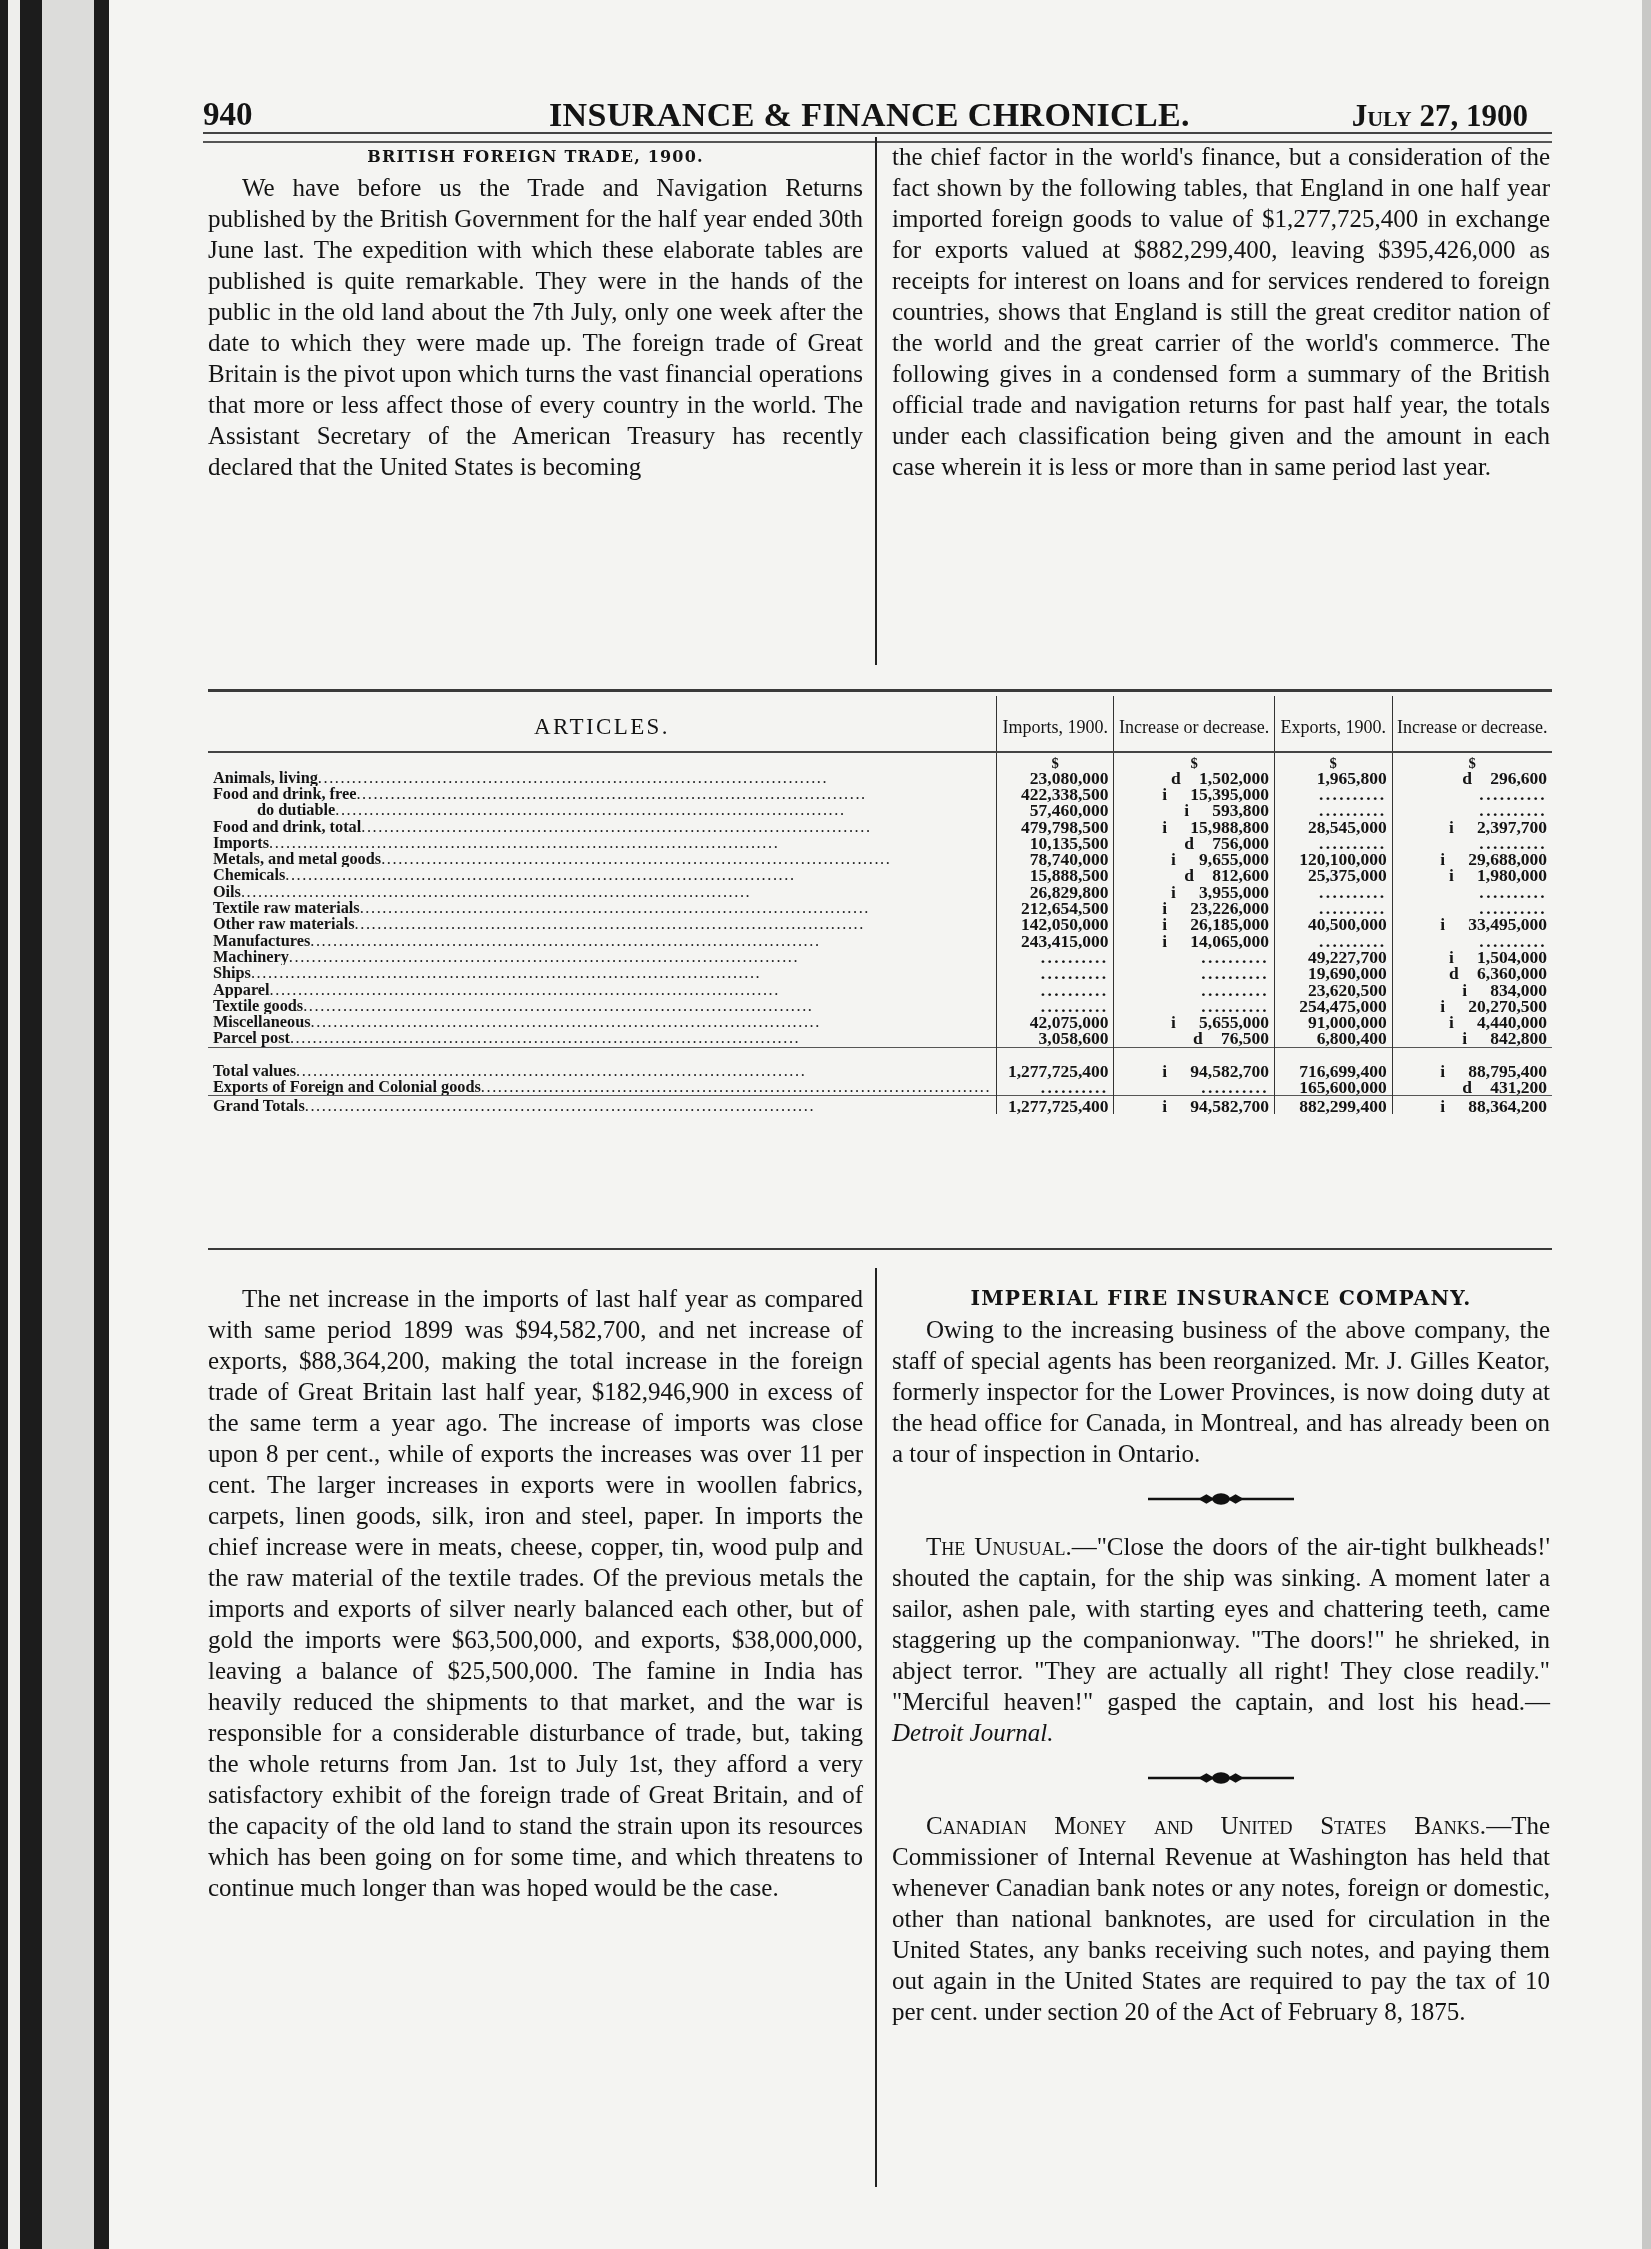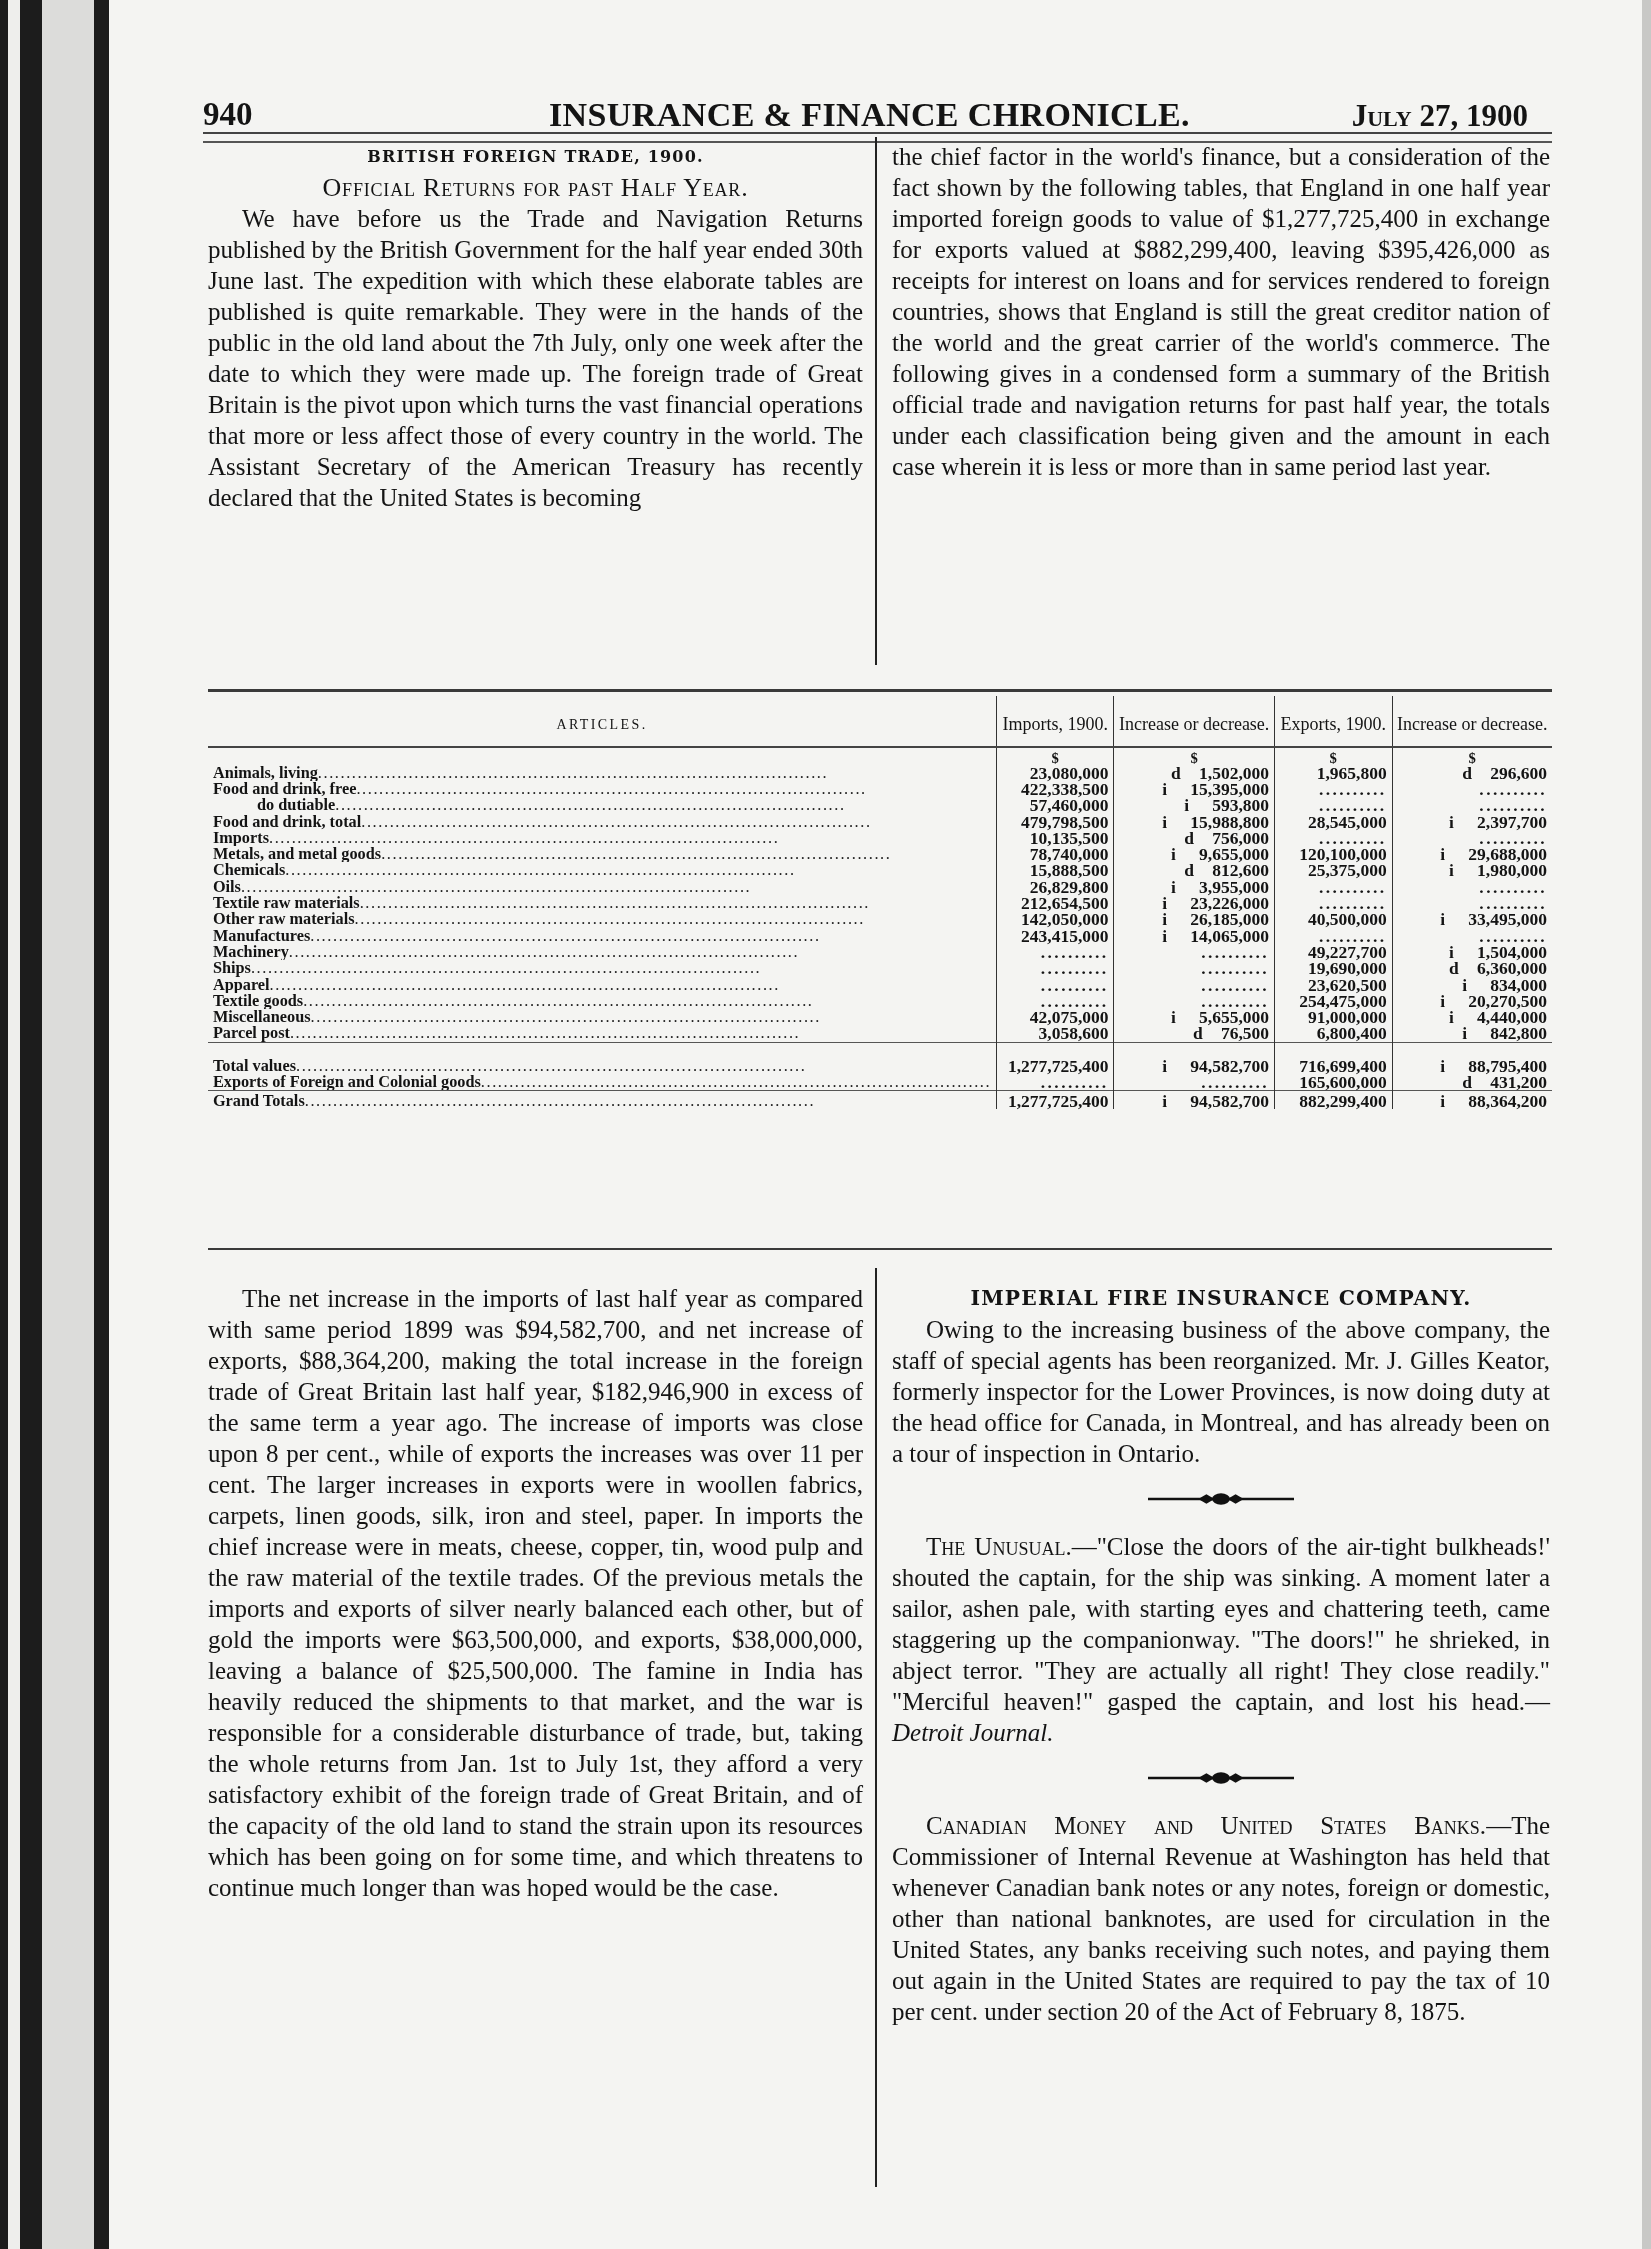--- a/index.html
+++ b/index.html
@@ -33,21 +33,21 @@
   .col-top-right { left:892px; top:141px; width:658px; }
   .vrule-top { position:absolute; left:875px; top:137px; width:2.4px; height:528px; background:#222; }
 
   .h-bold { text-align:center; font-weight:bold; font-size:16px; letter-spacing:1.2px; font-family:"DejaVu Serif", serif; margin:0 0 9.8px 0; }
   .h-caps { text-align:center; font-variant:small-caps; font-size:26px; letter-spacing:0.8px; margin:0 0 11.4px 0; }
 
   
   .tbl-rule-top { position:absolute; left:208px; top:689px; width:1344px; height:3.3px; background:#3a3a3a; }
   table.trade { position:absolute; left:208px; top:696px; width:1344px; border-collapse:collapse; font-family:"Liberation Serif", serif; }
   table.trade th { font-weight:normal; font-size:18px; padding:18px 3.3px 11.4px 3.3px; border-bottom:2.4px solid #444; white-space:nowrap; }
-  table.trade th.art { letter-spacing:2.4px; font-size:14px; }
+  table.trade th.art { letter-spacing:2.4px; font-size:23px; }
   table.trade td { font-size:17.5px; line-height:16.3px; padding:0 4.9px; white-space:nowrap; font-weight:bold; }
   table.trade td.lbl { font-weight:bold; font-size:16.3px; width:561px; overflow:hidden; }
   table.trade td.lbl span.dots { font-weight:normal; letter-spacing:1.6px; color:#222; }
   table.trade td.num { text-align:right; }
   table.trade .c-imp { width:179px; }
   table.trade .c-ii  { width:191px; }
   table.trade .c-exp { width:183px; }
   table.trade .c-ei  { width:191px; }
   table.trade td.vr, table.trade th.vr { border-left:1.6px solid #333; }
   table.trade td .flag { display:inline-block; width:28px; text-align:left; font-weight:bold; }
@@ -79,21 +79,20 @@
 <div class="hdr">
   <span class="pg">940</span>
   <div class="title">INSURANCE &amp; FINANCE CHRONICLE.</div>
   <span class="date">July 27, 1900</span>
 </div>
 <div class="rule-double"></div>
 
 <div class="vrule-top"></div>
 <div class="col col-top-left">
   <p class="h-bold">BRITISH FOREIGN TRADE, 1900.</p>
-  <p class="h-caps">Official Returns for past Half Year.</p>
   <p class="indent">We have before us the Trade and Navigation Returns published by the British Government for the half year ended 30th June last. The expedition with which these elaborate tables are published is quite remarkable. They were in the hands of the public in the old land about the 7th July, only one week after the date to which they were made up. The foreign trade of Great Britain is the pivot upon which turns the vast financial operations that more or less affect those of every country in the world. The Assistant Secretary of the American Treasury has recently declared that the United States is becoming</p>
 </div>
 <div class="col col-top-right">
   <p>the chief factor in the world's finance, but a consideration of the fact shown by the following tables, that England in one half year imported foreign goods to value of $1,277,725,400 in exchange for exports valued at $882,299,400, leaving $395,426,000 as receipts for interest on loans and for services rendered to foreign countries, shows that England is still the great creditor nation of the world and the great carrier of the world's commerce. The following gives in a condensed form a summary of the British official trade and navigation returns for past half year, the totals under each classification being given and the amount in each case wherein it is less or more than in same period last year.</p>
 </div>
 
 <div class="tbl-rule-top"></div>
 <table class="trade">
   <thead>
     <tr>

